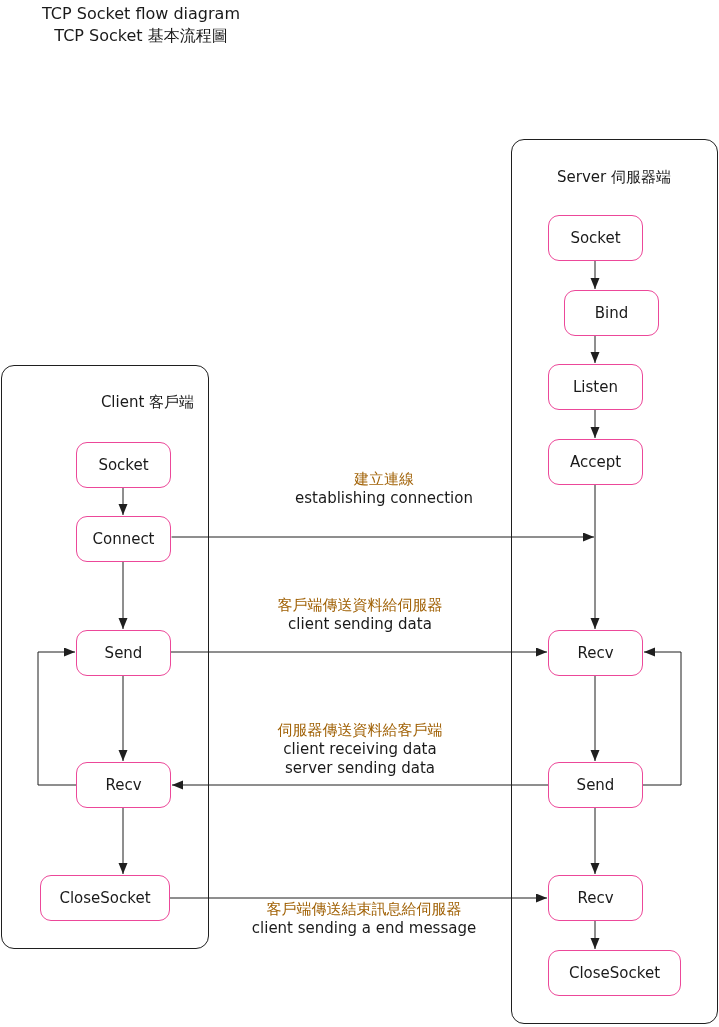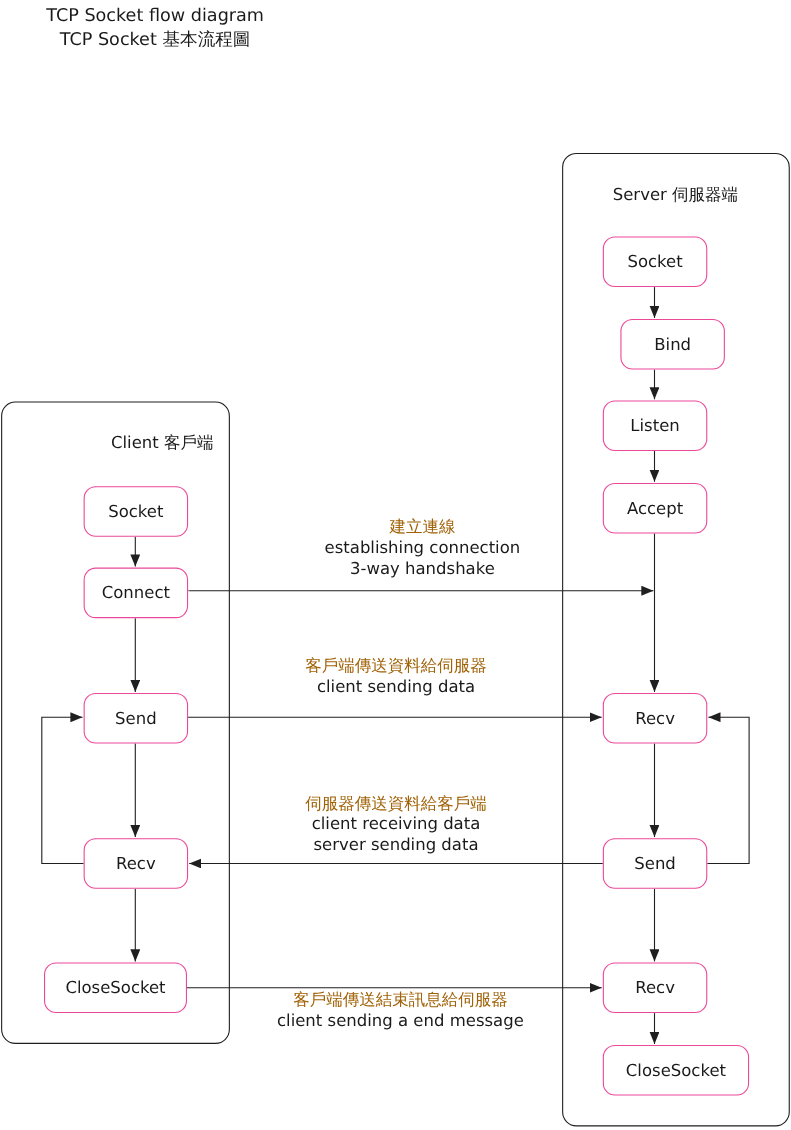--- a/index.html
+++ b/index.html
@@ -144,21 +144,20 @@
   <div class="node" style="left:548px; top:364px; width:95px; height:46px;">Listen</div>
   <div class="node" style="left:548px; top:439px; width:95px; height:46px;">Accept</div>
   <div class="node" style="left:548px; top:630px; width:95px; height:46px;">Recv</div>
   <div class="node" style="left:548px; top:762px; width:95px; height:46px;">Send</div>
   <div class="node" style="left:548px; top:875px; width:95px; height:46px;">Recv</div>
   <div class="node" style="left:548px; top:950px; width:133px; height:46px;">CloseSocket</div>
 
   <div class="edge-label" style="left:214px; top:470px;">
     <div class="zh">建立連線</div>
     <div>establishing connection</div>
-    <div>3-way handshake</div>
   </div>
 
   <div class="edge-label" style="left:190px; top:596px;">
     <div class="zh">客戶端傳送資料給伺服器</div>
     <div>client sending data</div>
   </div>
 
   <div class="edge-label" style="left:190px; top:721px;">
     <div class="zh">伺服器傳送資料給客戶端</div>
     <div>client receiving data</div>

